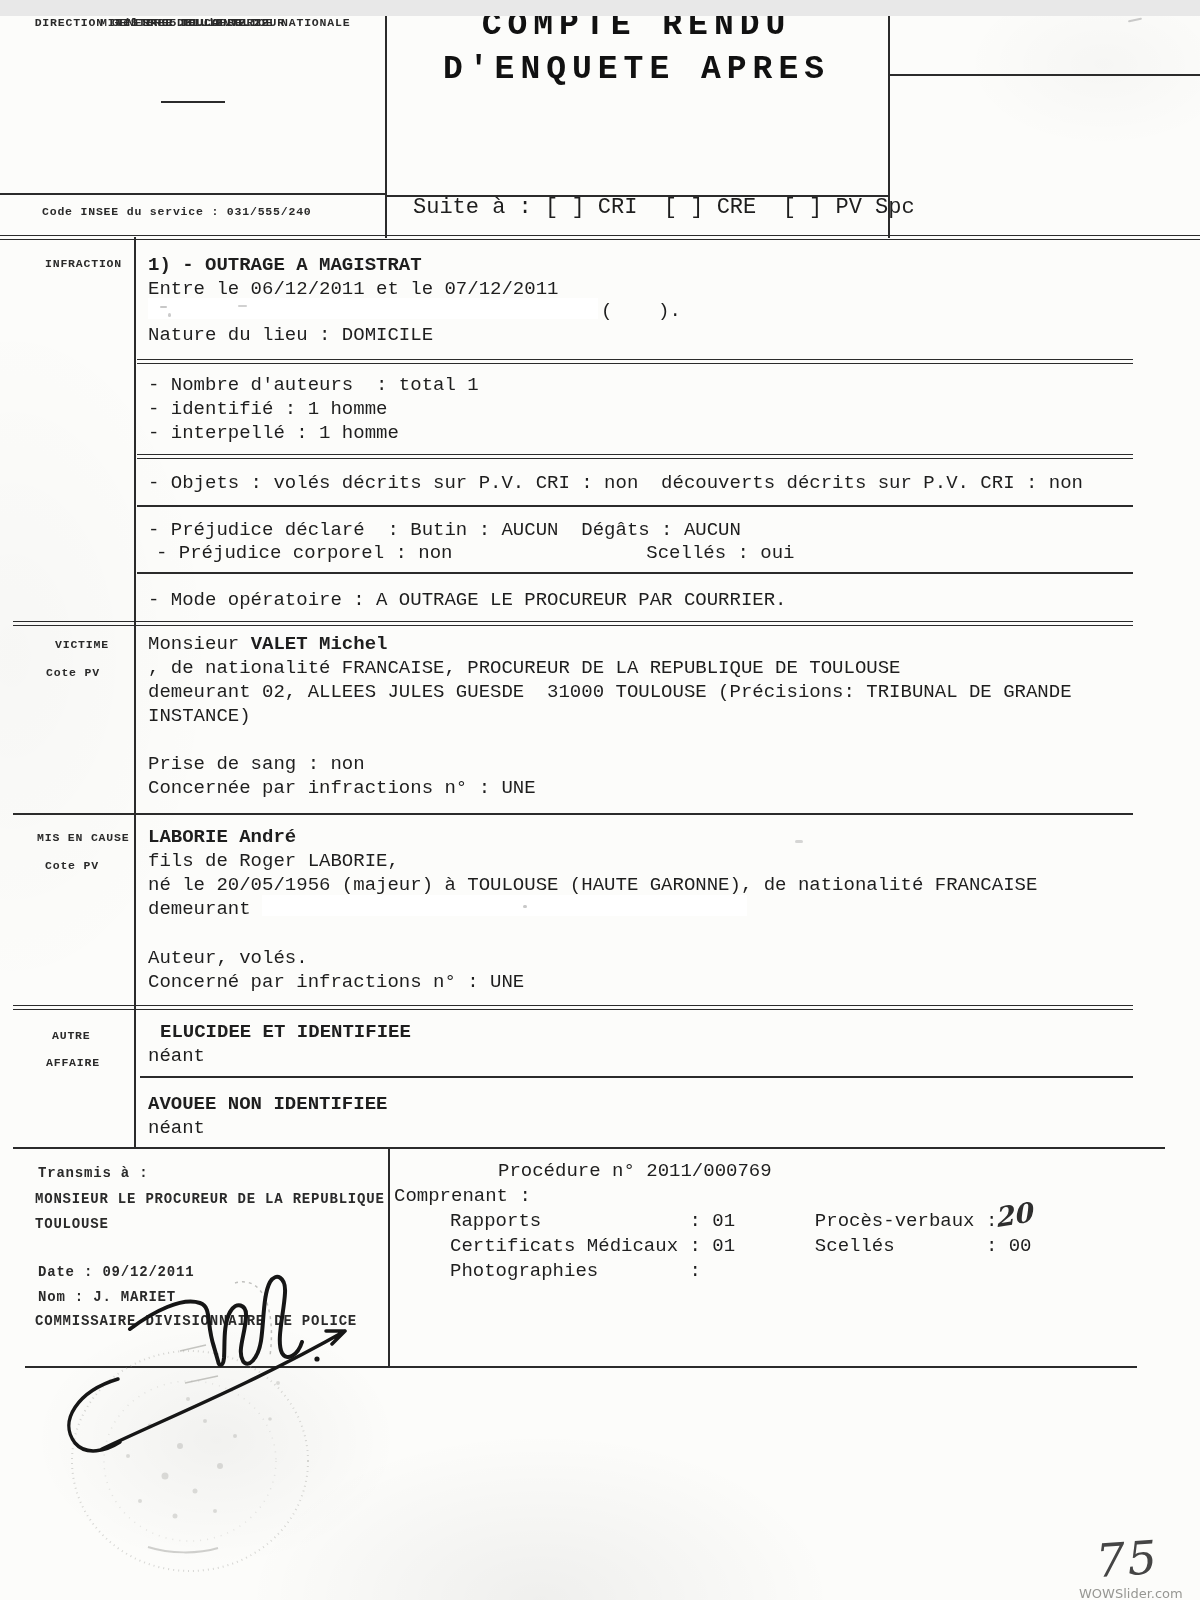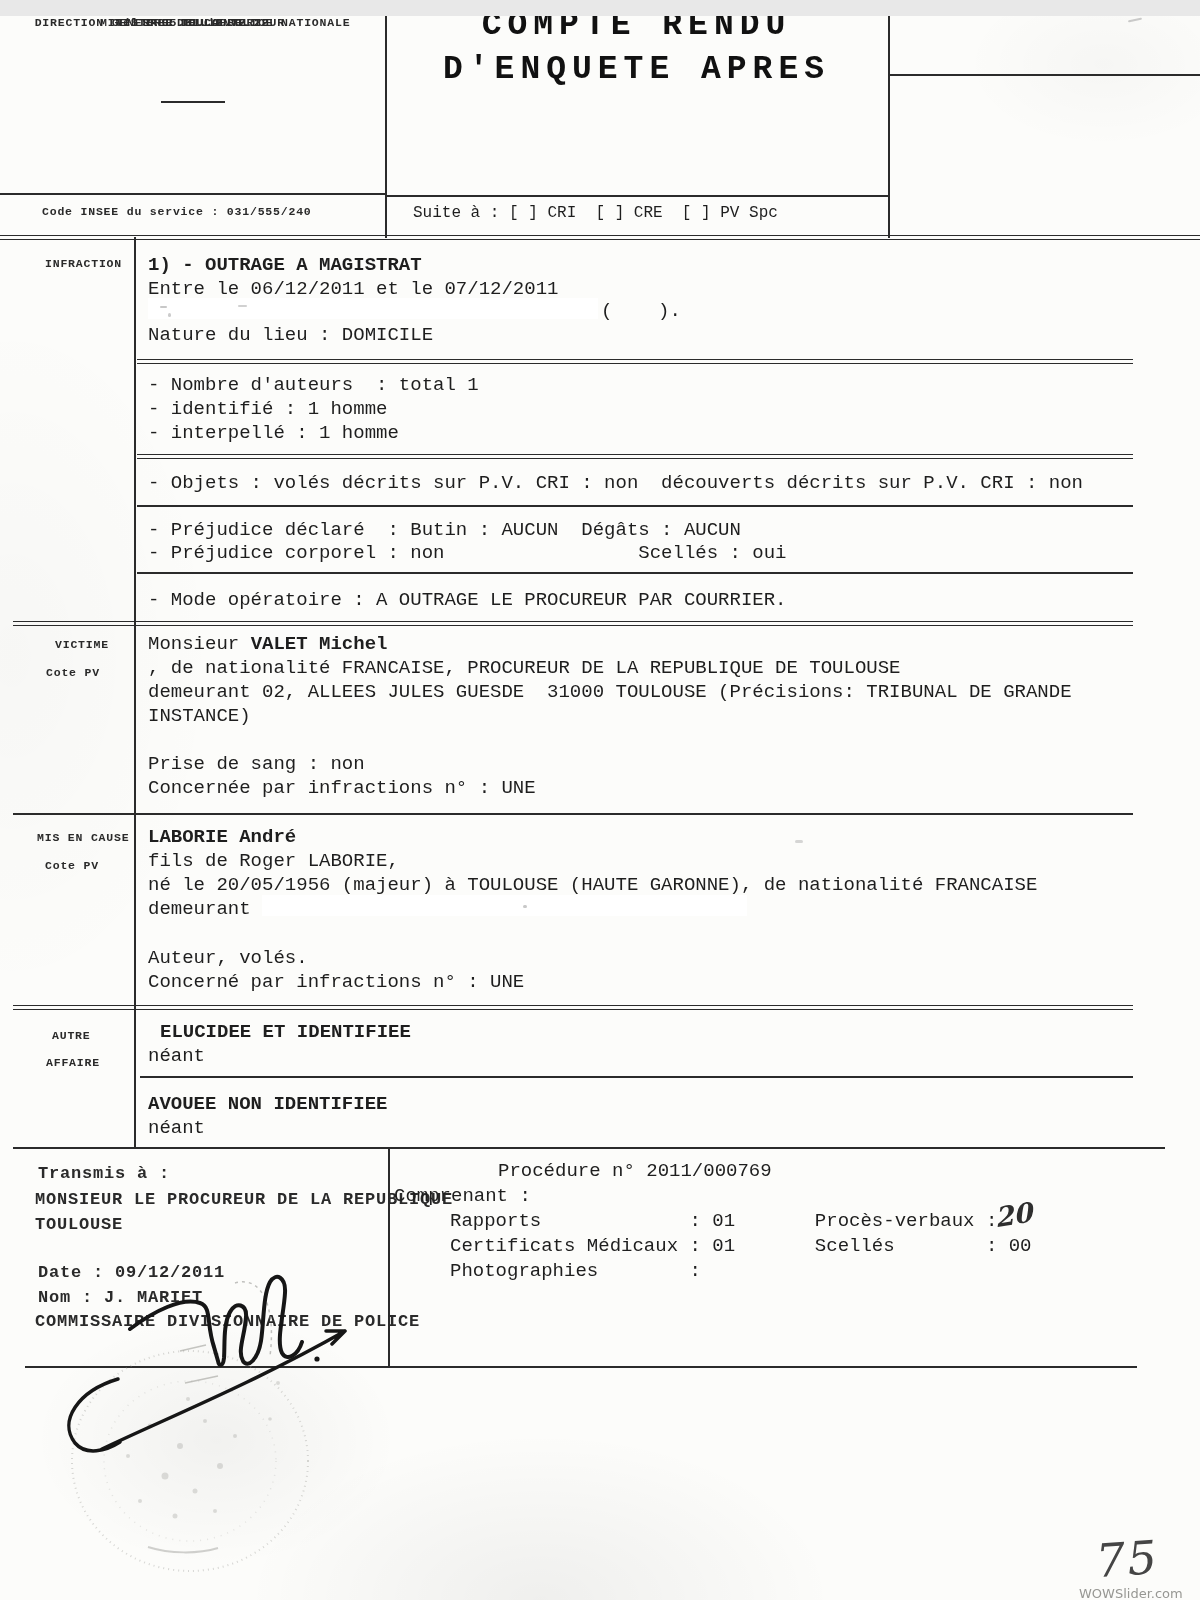--- a/index.html
+++ b/index.html
@@ -9,21 +9,21 @@
     background-image:
       radial-gradient(ellipse 260px 180px at 18% 89%, rgba(0,0,0,0.045), transparent 70%),
       radial-gradient(ellipse 420px 240px at 45% 99%, rgba(0,0,0,0.05), transparent 70%),
       radial-gradient(ellipse 200px 120px at 92% 3%, rgba(0,0,0,0.025), transparent 70%),
       radial-gradient(ellipse 300px 500px at 1% 40%, rgba(0,0,0,0.02), transparent 70%);
     font-family:"Liberation Mono","DejaVu Sans Mono",monospace;color:#1d1d1d;
   }
   .t{position:absolute;font:19px/23px "Liberation Mono","DejaVu Sans Mono",monospace;
      color:#1e1e1e;white-space:pre;}
   .s{font-size:11.5px;line-height:14px;letter-spacing:0.8px;font-weight:bold;color:#2a2a2a;}
-  .f{font-size:17px;line-height:15px;letter-spacing:0.8px;font-weight:bold;color:#2a2a2a;}
+  .f{font-size:14px;line-height:15px;letter-spacing:0.8px;font-weight:bold;color:#2a2a2a;}
   .b{font-weight:bold;}
   .ttl{font-size:33px;line-height:40px;font-weight:bold;letter-spacing:6px;color:#111;}
   .sub{font-size:18px;letter-spacing:1.5px;}
   .ctr{text-align:center;}
   .hl,.vl{position:absolute;background:#2b2b2b;}
   .dbl{position:absolute;height:3px;background:transparent;
        border-top:1.4px solid #2b2b2b;border-bottom:1.4px solid #2b2b2b;}
   .redact{position:absolute;background:#fff;}
   .speck{position:absolute;background:#9a9a9a;border-radius:2px;}
   .hand{position:absolute;font-family:"DejaVu Serif",serif;font-style:italic;color:#2e2e2e;}
@@ -40,21 +40,21 @@
   <div class="t s ctr" style="left:0;top:8;width:385px">MINISTERE DE L'INTERIEUR</div>
   <div class="t s ctr" style="left:0;top:53;width:385px">DIRECTION GENERALE DE LA POLICE NATIONALE</div>
   <div class="hl" style="left:161px;top:85px;width:64px;height:2px"></div>
   <div class="t s ctr" style="left:0;top:100;width:439px">D.C.P.J.</div>
   <div class="t s ctr" style="left:0;top:122;width:385px">SRPJ TOULOUSE</div>
   <div class="t s ctr" style="left:0;top:143;width:385px">Tél : 05.61.12.77.22</div>
   <div class="t s" style="left:42px;top:189px">Code INSEE du service : 031/555/240</div>
 
   <div class="t ttl ctr" style="left:385px;top:-10px;width:503px">COMPTE RENDU</div>
   <div class="t ttl ctr" style="left:385px;top:34px;width:503px">D'ENQUETE APRES</div>
-  <div class="t" style="left:413px;top:186px;font-size:16px">Suite à : [ ] CRI  [ ] CRE  [ ] PV Spc</div>
+  <div class="t" style="left:413px;top:180px;font-size:22px">Suite à : [ ] CRI  [ ] CRE  [ ] PV Spc</div>
 
   <div class="vl" style="left:385px;top:0;width:2px;height:222px"></div>
   <div class="vl" style="left:888px;top:0;width:2px;height:222px"></div>
   <div class="hl" style="left:0;top:177px;width:386px;height:1.6px"></div>
   <div class="hl" style="left:385px;top:179px;width:505px;height:1.6px"></div>
   <div class="hl" style="left:888px;top:58px;width:312px;height:1.6px"></div>
   <div class="speck" style="left:1128px;top:3px;width:14px;height:2px;transform:rotate(-12deg);opacity:.5"></div>
 
   <div class="dbl" style="left:0;top:219px;width:1200px"></div>
   <div class="vl" style="left:134px;top:221px;width:2px;height:912px"></div>
@@ -73,21 +73,21 @@
   <div class="dbl" style="left:137px;top:343px;width:996px"></div>
   <div class="t" style="left:148px;top:358px">- Nombre d'auteurs  : total 1</div>
   <div class="t" style="left:148px;top:382px">- identifié : 1 homme</div>
   <div class="t" style="left:148px;top:406px">- interpellé : 1 homme</div>
 
   <div class="dbl" style="left:137px;top:438px;width:996px"></div>
   <div class="t" style="left:148px;top:456px">- Objets : volés décrits sur P.V. CRI : non  découverts décrits sur P.V. CRI : non</div>
 
   <div class="hl" style="left:137px;top:489px;width:996px;height:2px"></div>
   <div class="t" style="left:148px;top:503px">- Préjudice déclaré  : Butin : AUCUN  Dégâts : AUCUN</div>
-  <div class="t" style="left:148px;top:526px">- Préjudice corporel : non                 Scellés : oui</div>
+  <div class="t" style="left:156px;top:526px">- Préjudice corporel : non                 Scellés : oui</div>
 
   <div class="hl" style="left:137px;top:556px;width:996px;height:2px"></div>
   <div class="t" style="left:148px;top:573px">- Mode opératoire : A OUTRAGE LE PROCUREUR PAR COURRIER.</div>
 
   <div class="dbl" style="left:13px;top:605px;width:1120px"></div>
   <div class="t s" style="left:55px;top:622px">VICTIME</div>
   <div class="t s" style="left:46px;top:650px">Cote PV</div>
   <div class="t" style="left:148px;top:617px"><span>Monsieur </span><span class="b">VALET Michel</span></div>
   <div class="t" style="left:148px;top:641px">, de nationalité FRANCAISE, PROCUREUR DE LA REPUBLIQUE DE TOULOUSE</div>
   <div class="t" style="left:148px;top:665px">demeurant 02, ALLEES JULES GUESDE  31000 TOULOUSE (Précisions: TRIBUNAL DE GRANDE</div>

